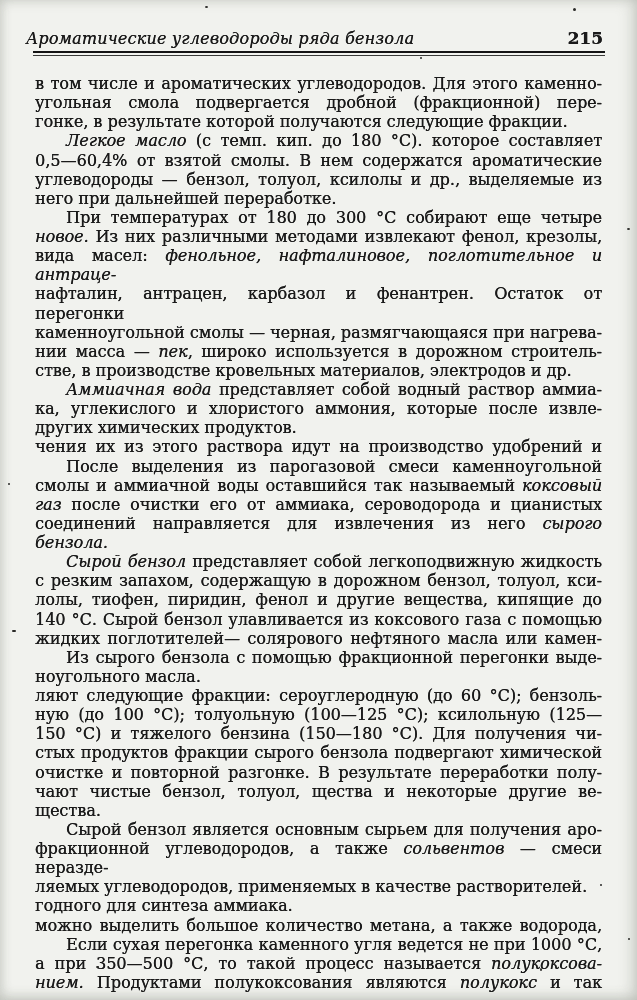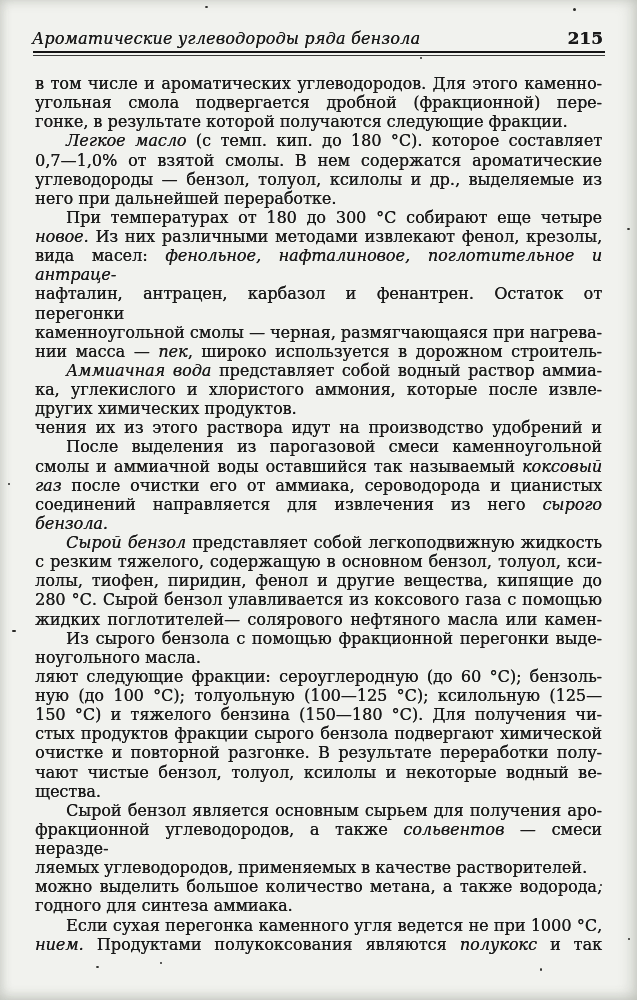--- a/index.html
+++ b/index.html
@@ -10,21 +10,21 @@
     overflow:hidden;
   }
   .page{
     position:relative;
     width:637px;height:1000px;
     background:#f1f2ee;
     box-shadow:inset -6px 0 14px rgba(90,95,85,.18), inset 0 -5px 12px rgba(90,95,85,.12), inset 4px 0 10px rgba(90,95,85,.10);
     color:#1a1a1a;
   }
   .running-head{
-    position:absolute;left:32px;right:34px;top:28px;
+    position:absolute;left:26px;right:34px;top:28px;
     display:flex;justify-content:space-between;align-items:baseline;
   }
   .head-title{
     font-style:italic;
     font-size:16px;
     letter-spacing:.2px;
     text-shadow:.2px 0 0 currentColor;
   }
   .head-page{
     font-weight:bold;
@@ -67,57 +67,59 @@
     <span class="head-page">215</span>
   </div>
 
   <div class="head-rule"></div>
 
   <div class="text-block">
       <div class="line"><span>в том числе и ароматических углеводородов. Для этого каменно-</span></div>
       <div class="line"><span>угольная смола подвергается дробной (фракционной) пере-</span></div>
       <div class="line last"><span>гонке, в результате которой получаются следующие фракции.</span></div>
       <div class="line indent"><span class="it">Легкое масло</span><span> (с темп. кип. до 180 °С). которое составляет</span></div>
-      <div class="line"><span>0,7—1,0% от взятой смолы. В нем содержатся ароматические</span></div>
+      <div class="line"><span>0,5—60,4% от взятой смолы. В нем содержатся ароматические</span></div>
       <div class="line"><span>углеводороды — бензол, толуол, ксилолы и др., выделяемые из</span></div>
       <div class="line last"><span>него при дальнейшей переработке.</span></div>
       <div class="line indent"><span>При температурах от 180 до 300 °С собирают еще четыре</span></div>
       <div class="line"><span class="it">новое.</span><span> Из них различными методами извлекают фенол, крезолы,</span></div>
       <div class="line"><span>вида масел: </span><span class="it">фенольное, нафталиновое, поглотительное и антраце-</span></div>
       <div class="line"><span>нафталин, антрацен, карбазол и фенантрен. Остаток от перегонки</span></div>
       <div class="line"><span>каменноугольной смолы — черная, размягчающаяся при нагрева-</span></div>
       <div class="line"><span>нии масса — </span><span class="it">пек</span><span>, широко используется в дорожном строитель-</span></div>
+      <div class="line last"><span>стве, в производстве кровельных материалов, электродов и др.</span></div>
       <div class="line indent"><span class="it">Аммиачная вода</span><span> представляет собой водный раствор аммиа-</span></div>
       <div class="line"><span>ка, углекислого и хлористого аммония, которые после извле-</span></div>
       <div class="line last"><span>других химических продуктов.</span></div>
       <div class="line"><span>чения их из этого раствора идут на производство удобрений и</span></div>
       <div class="line indent"><span>После выделения из парогазовой смеси каменноугольной</span></div>
       <div class="line"><span>смолы и аммиачной воды оставшийся так называемый </span><span class="it">коксовый</span></div>
       <div class="line"><span class="it">газ</span><span> после очистки его от аммиака, сероводорода и цианистых</span></div>
       <div class="line last"><span>соединений направляется для извлечения из него </span><span class="it">сырого бензола.</span></div>
       <div class="line indent"><span class="it">Сырой бензол</span><span> представляет собой легкоподвижную жидкость</span></div>
-      <div class="line"><span>с резким тяжелого, содержащую в основном бензол, толуол, кси-</span></div>
+      <div class="line"><span>с резким запахом, содержащую в дорожном бензол, толуол, кси-</span></div>
       <div class="line"><span>лолы, тиофен, пиридин, фенол и другие вещества, кипящие до</span></div>
-      <div class="line"><span>280 °С. Сырой бензол улавливается из коксового газа с помощью</span></div>
+      <div class="line"><span>140 °С. Сырой бензол улавливается из коксового газа с помощью</span></div>
       <div class="line"><span>жидких поглотителей— солярового нефтяного масла или камен-</span></div>
       <div class="line indent"><span>Из сырого бензола с помощью фракционной перегонки выде-</span></div>
       <div class="line last"><span>ноугольного масла.</span></div>
       <div class="line"><span>ляют следующие фракции: сероуглеродную (до 60 °С); бензоль-</span></div>
       <div class="line"><span>ную (до 100 °С); толуольную (100—125 °С); ксилольную (125—</span></div>
       <div class="line"><span>150 °С) и тяжелого бензина (150—180 °С). Для получения чи-</span></div>
       <div class="line"><span>стых продуктов фракции сырого бензола подвергают химической</span></div>
       <div class="line"><span>очистке и повторной разгонке. В результате переработки полу-</span></div>
-      <div class="line"><span>чают чистые бензол, толуол, ксилолы и некоторые водный ве-</span></div>
+      <div class="line"><span>чают чистые бензол, толуол, щества и некоторые другие ве-</span></div>
       <div class="line last"><span>щества.</span></div>
       <div class="line indent"><span>Сырой бензол является основным сырьем для получения аро-</span></div>
       <div class="line"><span>фракционной углеводородов, а также </span><span class="it">сольвентов</span><span> — смеси неразде-</span></div>
       <div class="line last"><span>ляемых углеводородов, применяемых в качестве растворителей.</span></div>
+      <div class="line last"><span>годного для синтеза аммиака.</span></div>
       <div class="line"><span>можно выделить большое количество метана, а также водорода,</span></div>
-      <div class="line last"><span>годного для синтеза аммиака.</span></div>
       <div class="line indent"><span>Если сухая перегонка каменного угля ведется не при 1000 °С,</span></div>
+      <div class="line"><span>а при 350—500 °С, то такой процесс называется </span><span class="it">полукоксова-</span></div>
       <div class="line"><span class="it">нием.</span><span> Продуктами полукоксования являются </span><span class="it">полукокс</span><span> и так</span></div>
     </div>
 
   <div class="speck" style="left:205px;top:6px;width:3px;height:2px;"></div>
   <div class="speck" style="left:573px;top:8px;width:3px;height:3px;"></div>
   <div class="speck" style="left:420px;top:57px;width:2px;height:2px;"></div>
   <div class="speck" style="left:627px;top:228px;width:3px;height:2px;"></div>
   <div class="speck" style="left:8px;top:483px;width:2px;height:2px;"></div>
   <div class="speck" style="left:12px;top:630px;width:4px;height:2px;border-radius:1px;"></div>
   <div class="speck" style="left:600px;top:884px;width:2px;height:2px;"></div>

